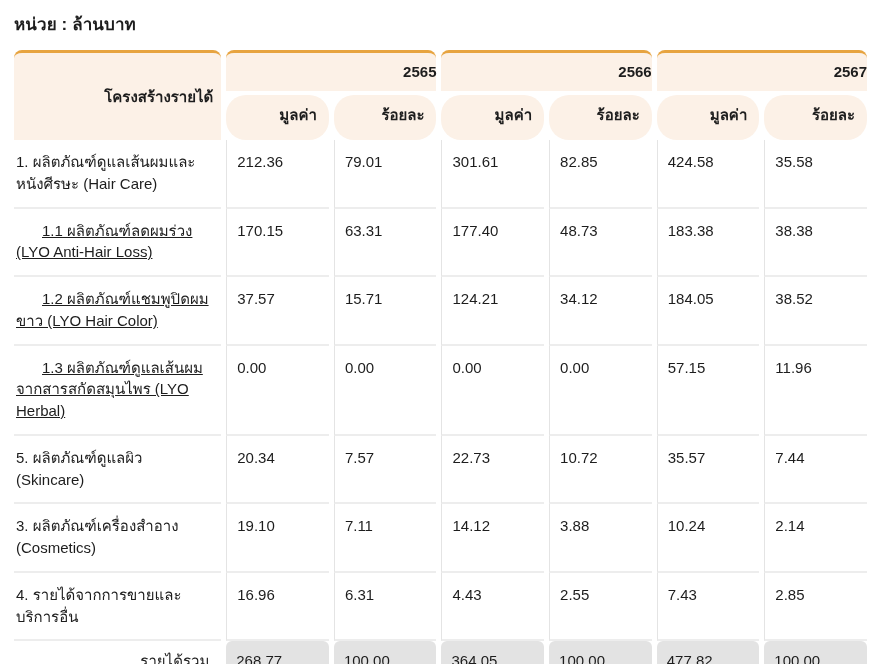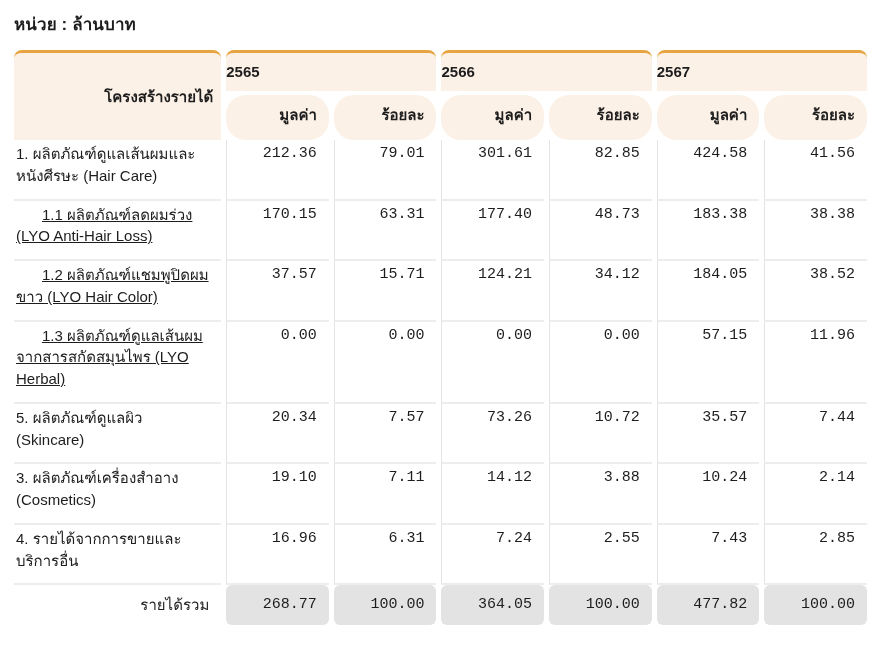--- a/index.html
+++ b/index.html
@@ -42,48 +42,47 @@
     border-top: 3px solid #E7A440;
     border-radius: 8px 8px 0 0;
     text-align: right;
     vertical-align: middle;
     padding: 6px 8px;
   }
   th.year {
     border-top: 3px solid #E7A440;
     border-radius: 8px 8px 0 0;
     border-bottom: 4px solid #ffffff;
-    text-align: left;
+    text-align: right;
     padding: 10px 0 11px 0;
   }
   th.sub {
     text-align: right;
     padding: 8px 12px 13px 8px;
     border-radius: 20px;
   }
 
   
   td {
     font-size: 15px;
     line-height: 1.45;
     vertical-align: top;
-    padding: 3px 10px 12px 10px;
+    padding: 11px 10px 12px 10px;
     border-bottom: 2px solid #EDEDED;
     overflow-wrap: break-word;
   }
   td.label {
     text-align: left;
     padding-left: 2px;
   }
   td.label.indent { text-indent: 26px; text-decoration: underline; }
   td.num {
-    text-align: right;
+    text-align: left;
     padding-right: 12px;
     border-left: 1px solid #E4E4E4;
-    font-family: Liberation Mono, monospace;
   }
 
   
   tr.total td {
     border-bottom: none;
     border-left: none;
   }
   tr.total td.label {
     text-align: right;
     padding-right: 12px;
@@ -135,21 +134,21 @@
 
     <tbody>
 
       <tr>
     <td class="label">1. ผลิตภัณฑ์ดูแลเส้นผมและหนังศีรษะ (Hair Care)</td>
     <td class="num">212.36</td>
     <td class="num">79.01</td>
     <td class="num">301.61</td>
     <td class="num">82.85</td>
     <td class="num">424.58</td>
-    <td class="num">41.56</td>
+    <td class="num">35.58</td>
   </tr>
         <tr>
     <td class="label indent">1.1 ผลิตภัณฑ์ลดผมร่วง (LYO Anti-Hair Loss)</td>
     <td class="num">170.15</td>
     <td class="num">63.31</td>
     <td class="num">177.40</td>
     <td class="num">48.73</td>
     <td class="num">183.38</td>
     <td class="num">38.38</td>
   </tr>
@@ -168,39 +167,39 @@
     <td class="num">0.00</td>
     <td class="num">0.00</td>
     <td class="num">0.00</td>
     <td class="num">57.15</td>
     <td class="num">11.96</td>
   </tr>
         <tr>
     <td class="label">5. ผลิตภัณฑ์ดูแลผิว (Skincare)</td>
     <td class="num">20.34</td>
     <td class="num">7.57</td>
-    <td class="num">73.26</td>
+    <td class="num">22.73</td>
     <td class="num">10.72</td>
     <td class="num">35.57</td>
     <td class="num">7.44</td>
   </tr>
         <tr>
     <td class="label">3. ผลิตภัณฑ์เครื่องสำอาง (Cosmetics)</td>
     <td class="num">19.10</td>
     <td class="num">7.11</td>
     <td class="num">14.12</td>
     <td class="num">3.88</td>
     <td class="num">10.24</td>
     <td class="num">2.14</td>
   </tr>
         <tr>
     <td class="label">4. รายได้จากการขายและบริการอื่น</td>
     <td class="num">16.96</td>
     <td class="num">6.31</td>
-    <td class="num">7.24</td>
+    <td class="num">4.43</td>
     <td class="num">2.55</td>
     <td class="num">7.43</td>
     <td class="num">2.85</td>
   </tr>
         <tr class="total">
         <td class="label">รายได้รวม</td>
         <td class="num">268.77</td>
         <td class="num">100.00</td>
         <td class="num">364.05</td>
         <td class="num">100.00</td>

